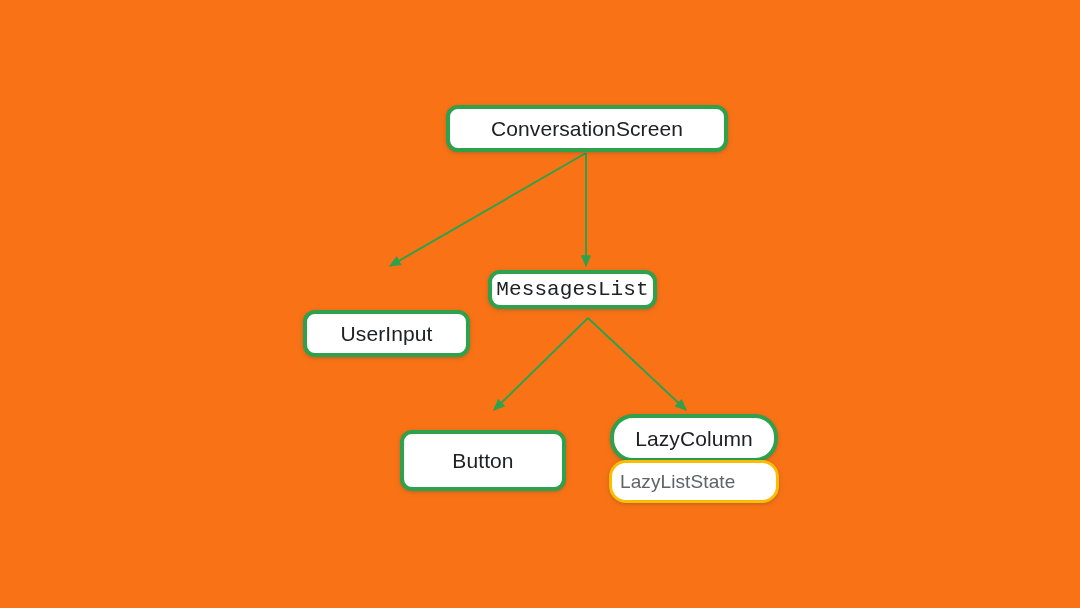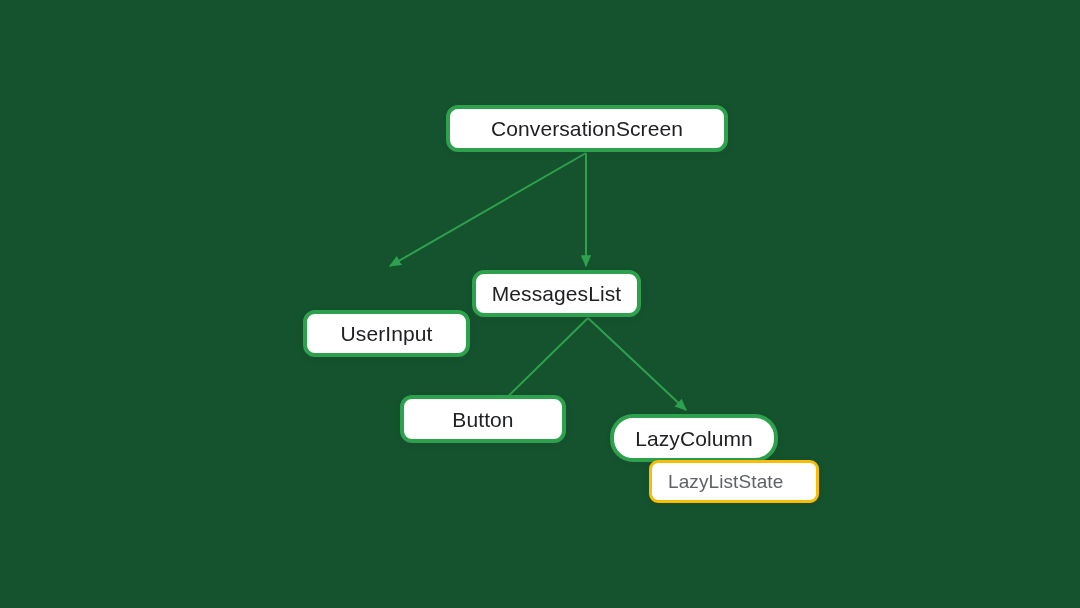--- a/index.html
+++ b/index.html
@@ -12,21 +12,21 @@
     height: 608px;
     background: #ffffff;
     font-family: "Liberation Sans", "DejaVu Sans", sans-serif;
     overflow: hidden;
   }
 
   #diagram-canvas {
     position: relative;
     width: 1080px;
     height: 608px;
-    background: #14532d;
+    background: #f97316;
   }
 
   #edge-layer {
     position: absolute;
     left: 0;
     top: 0;
     width: 1080px;
     height: 608px;
     pointer-events: none;
   }
@@ -57,25 +57,24 @@
 
   
   .node-stacked-top {
     border-bottom-left-radius: 2px;
     border-bottom-right-radius: 2px;
     border-radius: 23px;
   }
 
   .node-state {
     border: 3px solid #FBBC04;
-    border-radius: 9px;
+    border-radius: 17px;
     justify-content: flex-start;
-    padding-left: 16px;
+    padding-left: 8px;
     z-index: 3;
-    margin-left: 40px;
   }
 
   .node-state .node-label {
     color: #5F6368;
     font-size: 19px;
   }
 </style>
 </head>
 <body>
 
@@ -96,25 +95,25 @@
   </svg>
 
   <div class="node node-composable" style="left: 446px; top: 105px; width: 282px; height: 47px;">
     <span class="node-label">ConversationScreen</span>
   </div>
 
   <div class="node node-composable" style="left: 303px; top: 270px; width: 167px; height: 47px; margin-top: 40px;">
     <span class="node-label">UserInput</span>
   </div>
 
-  <div class="node node-composable" style="left: 472px; top: 270px; width: 169px; height: 47px;">
+  <div class="node node-composable" style="left: 488px; top: 270px; width: 169px; height: 39px; font-family: Liberation Mono, monospace;">
     <span class="node-label">MessagesList</span>
   </div>
 
-  <div class="node node-composable" style="left: 400px; top: 395px; width: 166px; height: 48px;">
+  <div class="node node-composable" style="left: 400px; top: 430px; width: 166px; height: 61px;">
     <span class="node-label">Button</span>
   </div>
 
   <div class="node node-composable node-stacked-top" style="left: 610px; top: 414px; width: 168px; height: 48px;">
     <span class="node-label">LazyColumn</span>
   </div>
 
   <div class="node node-state" style="left: 609px; top: 460px; width: 170px; height: 43px;">
     <span class="node-label">LazyListState</span>
   </div>

